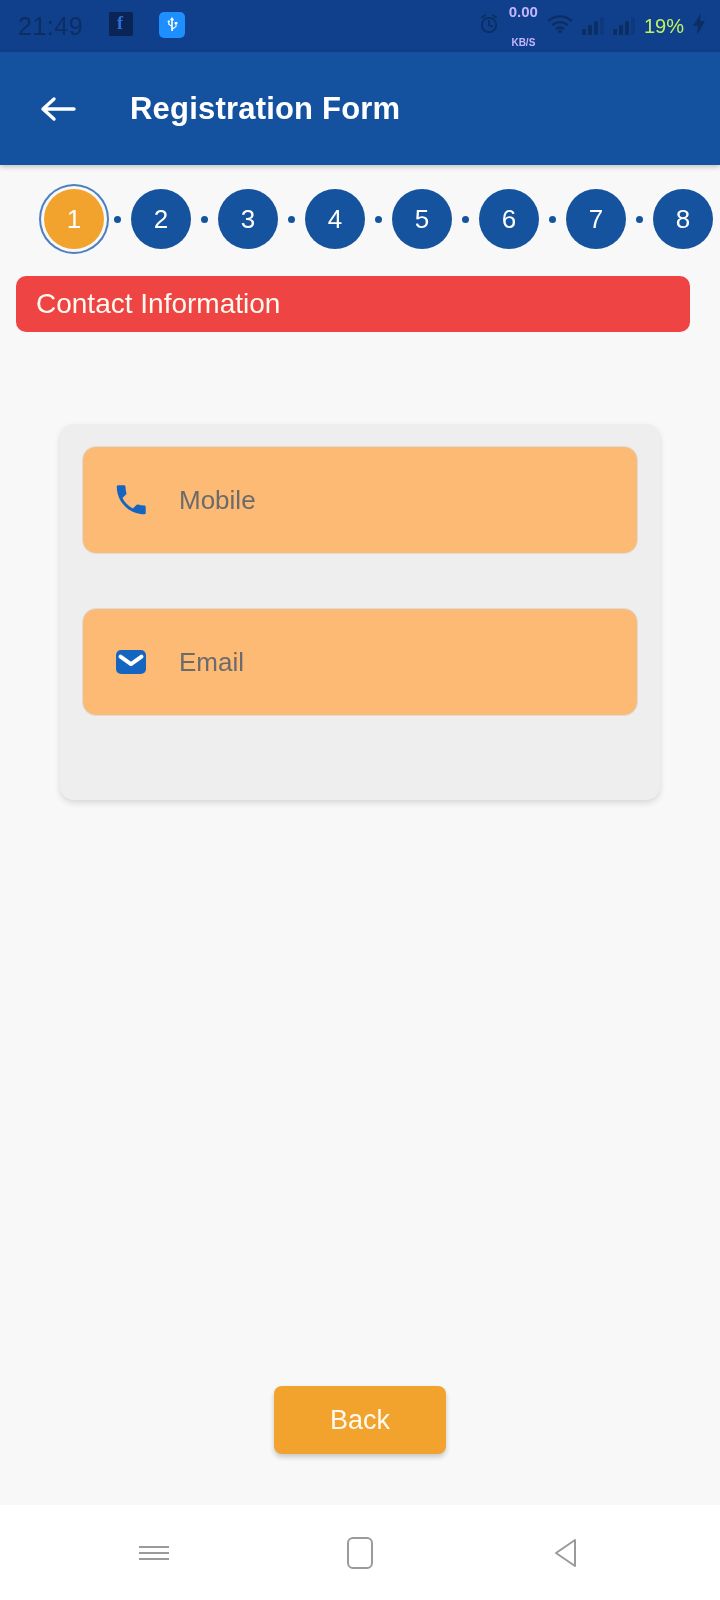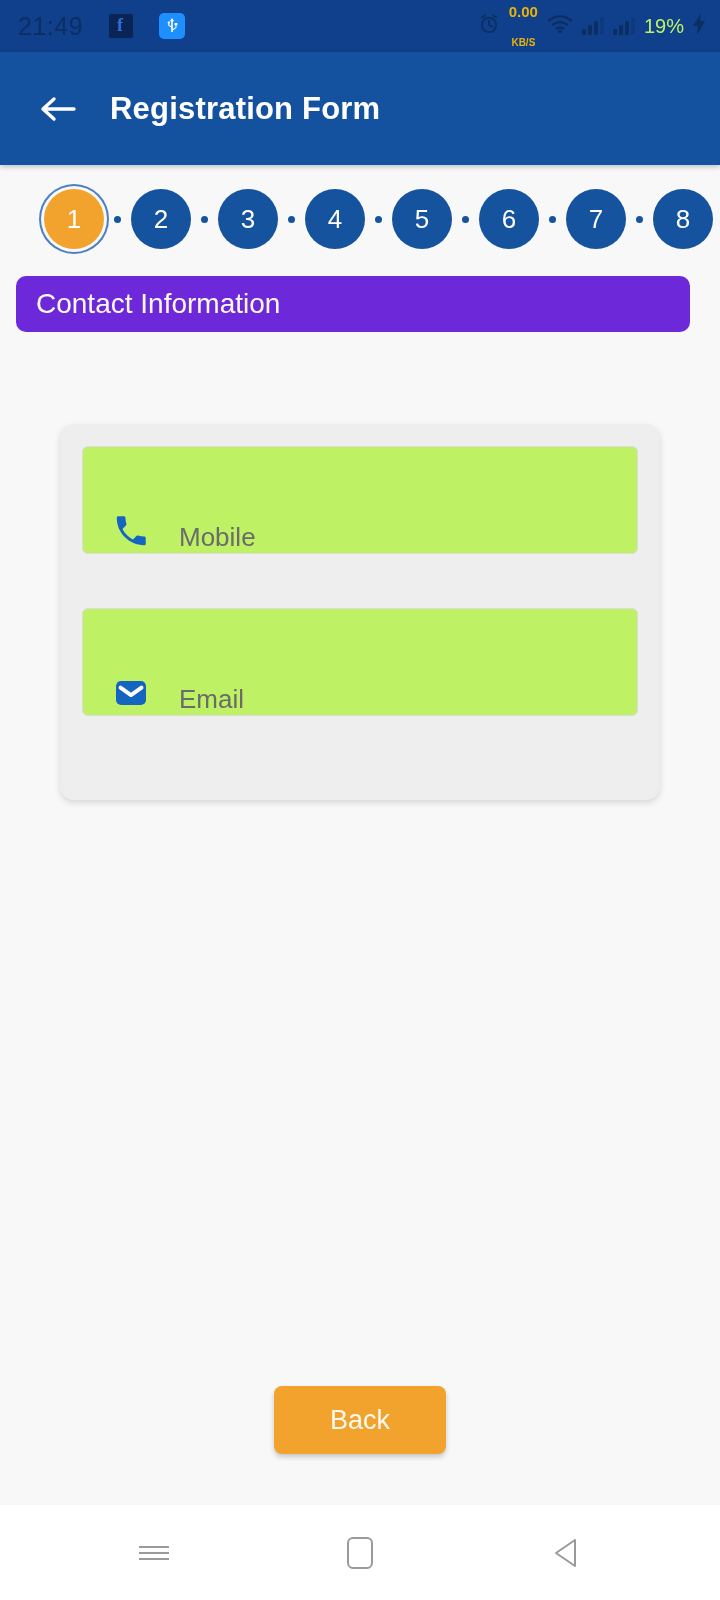--- a/index.html
+++ b/index.html
@@ -10,53 +10,53 @@
     overflow:hidden;
     position:relative;
   }
 
   
   .statusbar{
     height:52px; background:#103f8c; color:#0a2d66;
     display:flex; align-items:center; padding:0 18px;
     position:relative;
   }
-  .sb-left{ display:flex; align-items:center; gap:26px; }
+  .sb-left{ display:flex; align-items:flex-start; gap:26px; }
   .sb-time{ font-size:25px; color:#0b2e63; letter-spacing:.5px; }
   .fb-icon{
     width:24px; height:24px; background:#0a2456; position:relative; border-radius:2px;
   }
   .fb-icon::after{
     content:"f"; position:absolute; left:8px; top:1px; font-size:18px;
     font-weight:bold; color:#2f70d8; font-family:"Liberation Serif",serif;
   }
   .usb-icon{
     width:26px; height:26px; background:#1e8fff; border-radius:5px;
     display:flex; align-items:center; justify-content:center;
   }
   .usb-icon svg{ display:block; }
   .sb-right{
     position:absolute; right:14px; top:0; height:100%;
     display:flex; align-items:center; gap:9px;
   }
-  .kbs{ display:flex; flex-direction:column; align-items:center; line-height:1; color:#eab308; }
+  .kbs{ display:flex; flex-direction:column; align-items:center; line-height:1; color:#c4b5fd; }
   .kbs .v{ font-size:15px; font-weight:bold; }
   .kbs .u{ font-size:10px; font-weight:bold; margin-top:19px; }
   .batt{ font-size:20px; color:#bef264; }
   .bars{ display:flex; align-items:flex-end; gap:2px; height:18px; }
   .bars i{ width:4px; background:#0b2e63; display:block; border-radius:1px; }
   .bars i:nth-child(1){ height:6px; }
   .bars i:nth-child(2){ height:10px; }
   .bars i:nth-child(3){ height:14px; }
   .bars i:nth-child(4){ height:18px; opacity:.35; }
 
   
   .appbar{
     height:113px; background:#14519f; display:flex; align-items:center;
-    padding-left:36px; gap:30px;
+    padding-left:36px; gap:50px;
     box-shadow:0 2px 5px rgba(0,0,0,.22);
     position:relative; z-index:5;
   }
   .back-arrow{ width:44px; height:44px; display:flex; align-items:center; justify-content:center; }
   .appbar-title{ color:#fff; font-size:31px; font-weight:bold; letter-spacing:.2px; }
 
   
   .stepper{
     height:108px; display:flex; align-items:center; padding-left:44px;
     overflow:hidden; white-space:nowrap;
@@ -71,34 +71,34 @@
     background:#f2a32e;
     box-shadow:0 0 0 3px #f8f8f8, 0 0 0 5px #4a7fc1;
   }
   .step-dot{
     width:7px; height:7px; min-width:7px; border-radius:50%;
     background:#15539e; margin:0 10px;
   }
 
   
   .section-banner{
-    margin:3px 30px 0 16px; height:56px; background:#6d28d9;
+    margin:3px 30px 0 16px; height:56px; background:#ef4444;
     border-radius:10px; display:flex; align-items:center; padding-left:20px;
   }
   .section-banner span{ color:#fffaf0; font-size:28px; }
 
   
   .form-card{
     margin:92px auto 0; width:600px; background:#eeeeee;
     border-radius:14px; padding:22px 22px 84px;
     box-shadow:0 3px 6px rgba(0,0,0,.13);
   }
   .field{
-    height:108px; background:#bef264; border:1px solid #dcdcdc; border-radius:6px;
-    display:flex; align-items:flex-end; padding-left:26px; gap:26px;
+    height:108px; background:#fdba74; border:1px solid #dcdcdc; border-radius:14px;
+    display:flex; align-items:center; padding-left:26px; gap:26px;
   }
   .field + .field{ margin-top:54px; }
   .field-icon{ width:44px; height:44px; display:flex; align-items:center; justify-content:center; }
   .field-placeholder{ font-size:26px; color:#6b6b6b; }
 
   
   .btn-row{
     position:absolute; left:0; right:0; top:1386px;
     display:flex; justify-content:center; gap:110px;
   }

